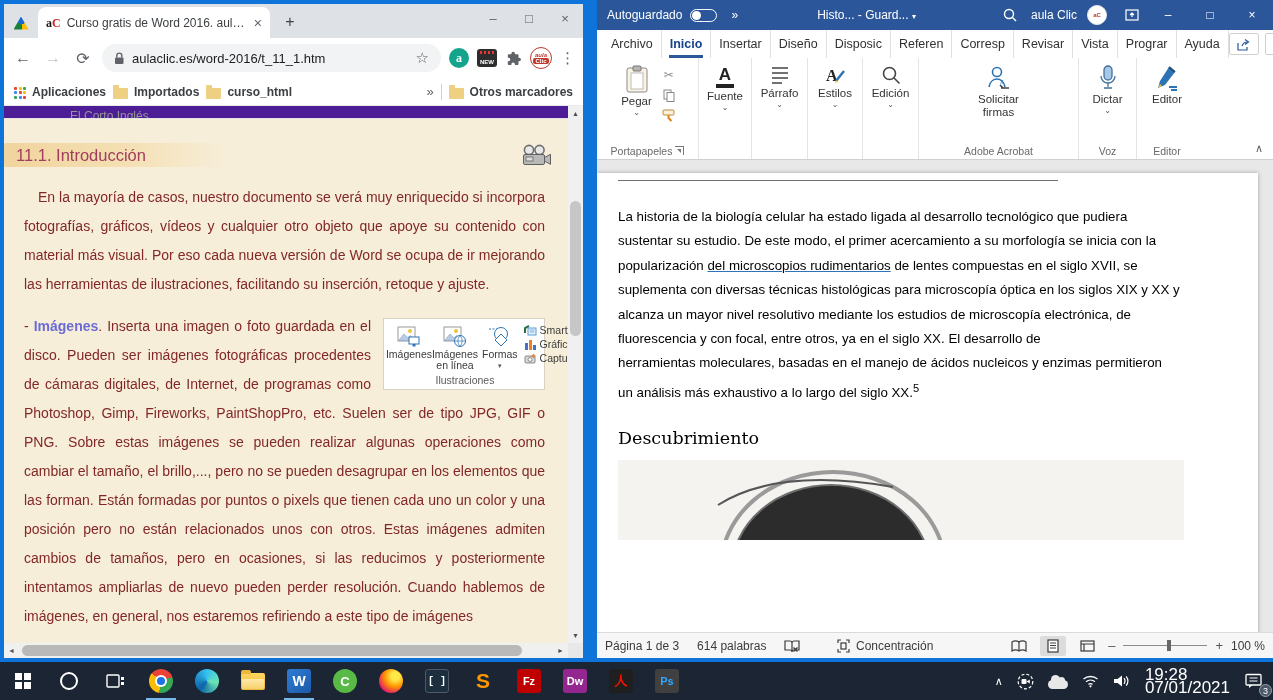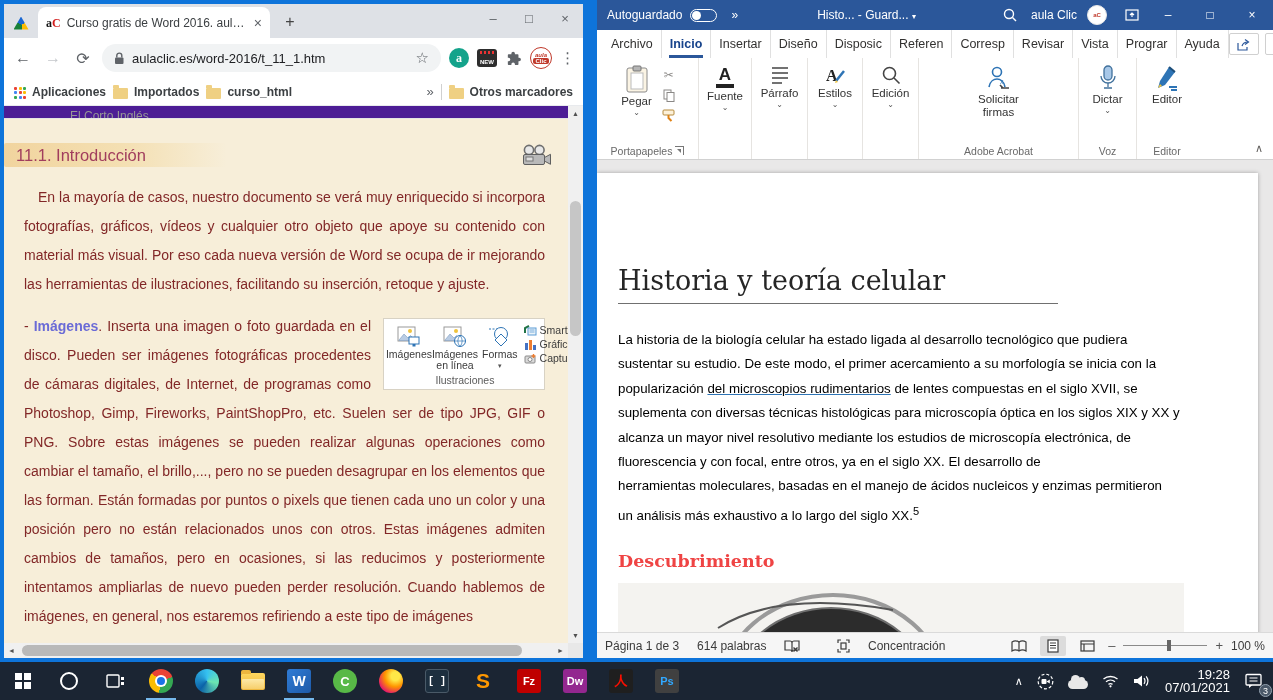--- a/index.html
+++ b/index.html
@@ -102,26 +102,26 @@
   .dlg-launch{width:9px;height:9px;border-left:1px solid #777;border-bottom:1px solid #777;position:relative;transform:rotate(180deg);}
   .dlg-launch::after{content:"";position:absolute;left:2px;bottom:2px;border:2px solid transparent;border-left-color:#777;border-bottom-color:#777;}
   .collapse-rib{position:absolute;right:10px;bottom:4px;color:#605e5c;font-size:11px;}
   
   .w-doc{flex:1;background:#e9e8e8;position:relative;overflow:hidden;}
   .w-page{position:absolute;left:0;top:13px;width:661px;height:480px;background:#fff;box-shadow:0 0 4px rgba(0,0,0,.3);overflow:hidden;}
   .doc-title{margin:92px 76px 0 21px;font-family:"DejaVu Serif","Liberation Serif",serif;font-size:27px;font-weight:400;color:#262626;}
   .doc-hr{margin:7px 0 0 21px;width:440px;border-bottom:1px solid #707070;}
   .doc-p{margin:24px 78px 0 21px;font-size:13.3px;line-height:24.4px;color:#000;}
   .doc-link{color:#000;text-decoration:underline;text-decoration-color:#2e74b5;}
-  .doc-h2{margin:22px 78px 0 21px;font-family:"DejaVu Serif","Liberation Serif",serif;font-size:17.5px;font-weight:700;color:#ef4444;}
+  .doc-h2{margin:22px 78px 0 21px;font-family:"DejaVu Serif","Liberation Serif",serif;font-size:17.5px;font-weight:400;color:#000000;}
   .doc-img{margin:12px 0 0 21px;width:566px;height:80px;background:#f4f3f0;position:relative;overflow:hidden;}
   
   .w-status{height:26px;background:#f6f6f6;border-top:1px solid #dadada;display:flex;align-items:center;font-size:12px;color:#3b3b3b;padding:0 8px;flex:none;position:relative;}
   .st-item{margin-right:18px;white-space:nowrap;}
-  .st-center{position:absolute;left:240px;display:flex;align-items:center;gap:18px;}
+  .st-center{position:absolute;left:240px;display:flex;align-items:center;gap:6px;}
   .st-right{position:absolute;right:8px;display:flex;align-items:center;gap:8px;}
   .viewbtn{width:26px;height:20px;display:flex;align-items:center;justify-content:center;border-radius:2px;}
   .viewbtn.active{background:#dcdcdc;}
   .zoom-track{width:84px;height:1px;background:#8a8a8a;position:relative;}
   .zoom-thumb{position:absolute;left:52%;top:-5px;width:4px;height:11px;background:#666;}
   .zoom-sign{font-size:13px;color:#555;}
 
   
   #taskbar{left:0;top:662px;width:1273px;height:38px;background:#1b2533;display:flex;align-items:center;color:#fff;}
   .tb-start{width:46px;height:38px;display:flex;align-items:center;justify-content:center;}
@@ -138,21 +138,21 @@
   .edge-ball{width:24px;height:24px;border-radius:50%;background:conic-gradient(from 220deg,#0b62a8,#35c1f1 140deg,#6ce5b1 240deg,#0b62a8 360deg);}
   .ff-ball{width:24px;height:24px;border-radius:50%;background:radial-gradient(circle at 68% 30%,#ffe847 0 18%,#ff9500 45%,#e3156f 78%,#9059ff 100%);}
   .folder-exp{width:24px;height:17px;background:linear-gradient(#ffd75e,#eeb73f);border-radius:2px;position:relative;}
   .folder-exp::before{content:"";position:absolute;top:-3px;left:0;width:10px;height:4px;background:#eeb73f;border-radius:2px 2px 0 0;}
   .folder-exp::after{content:"";position:absolute;left:1px;right:1px;bottom:1px;height:10px;background:linear-gradient(#fde9a8,#f7cf6b);border-radius:1px;}
   .cloud{width:20px;height:9px;background:#e8e8e8;border-radius:9px;position:relative;margin-top:6px;}
   .cloud::before{content:"";position:absolute;left:3px;top:-5px;width:9px;height:9px;border-radius:50%;background:#e8e8e8;}
   .cloud::after{content:"";position:absolute;right:3px;top:-3px;width:7px;height:7px;border-radius:50%;background:#e8e8e8;}
   .tb-tray{margin-left:auto;display:flex;align-items:center;}
   .tray-btn{height:38px;display:flex;align-items:center;justify-content:center;padding:0 7px;position:relative;}
-  .clock{text-align:right;font-size:13px;line-height:13px;padding:0 8px;}
+  .clock{text-align:left;font-size:17px;line-height:13px;padding:0 8px;}
   .ac-badge{position:absolute;right:1px;bottom:3px;width:13px;height:13px;border-radius:50%;background:#4a5868;border:1px solid #93a1af;color:#fff;font-size:9px;display:flex;align-items:center;justify-content:center;}
 </style>
 </head>
 <body>
 
 <div id="chrome" class="abs">
   <div class="c-tabstrip">
     <div class="pinned-tab">
         <span class="drive-tri"></span>
       </div>
@@ -525,21 +525,20 @@
         </div>
       </div>
       <div class="rgroup-label">
           <span>Editor</span>
         </div>
     </div>
     <span class="collapse-rib">∧</span>
   </div>
   <div class="w-doc">
     <div class="w-page">
-      <div class="doc-title">Historia y teoría celular</div>
       <div class="doc-hr"></div>
       <p class="doc-p"><span>La historia de la biología celular ha estado ligada al desarrollo tecnológico que pudiera sustentar su estudio. De este modo, el primer acercamiento a su morfología se inicia con la popularización </span><span class="doc-link">del microscopios rudimentarios</span><span> de lentes compuestas en el siglo XVII, se suplementa con diversas técnicas histológicas para microscopía óptica en los siglos XIX y XX y alcanza un mayor nivel resolutivo mediante los estudios de microscopía electrónica, de fluorescencia y con focal, entre otros, ya en el siglo XX. El desarrollo de</span><br><span>herramientas moleculares, basadas en el manejo de ácidos nucleicos y enzimas permitieron un análisis más exhaustivo a lo largo del siglo XX.</span><sup>5</sup></p>
       <div class="doc-h2">Descubrimiento</div>
       <div class="doc-img">
         <svg width="566" height="160">
             <ellipse cx="215" cy="108" rx="112" ry="96" fill="none" stroke="#9a9a9a" stroke-width="4"></ellipse>
             <ellipse cx="213" cy="110" rx="99" ry="85" fill="#2c2c2c" stroke="#6e6e6e" stroke-width="2"></ellipse>
             <path d="M100 45q60-38 175-18" stroke="#555" stroke-width="2" fill="none"></path>
           </svg>
       </div>

